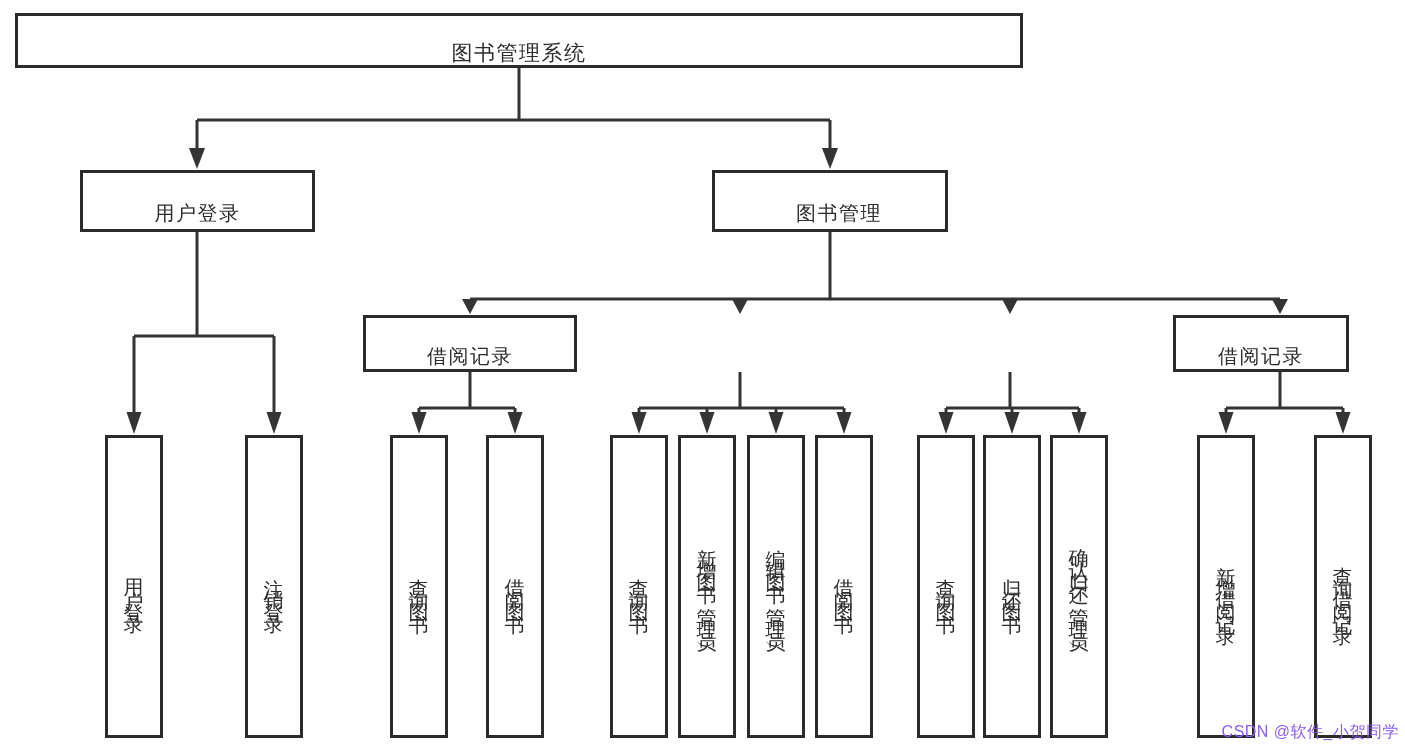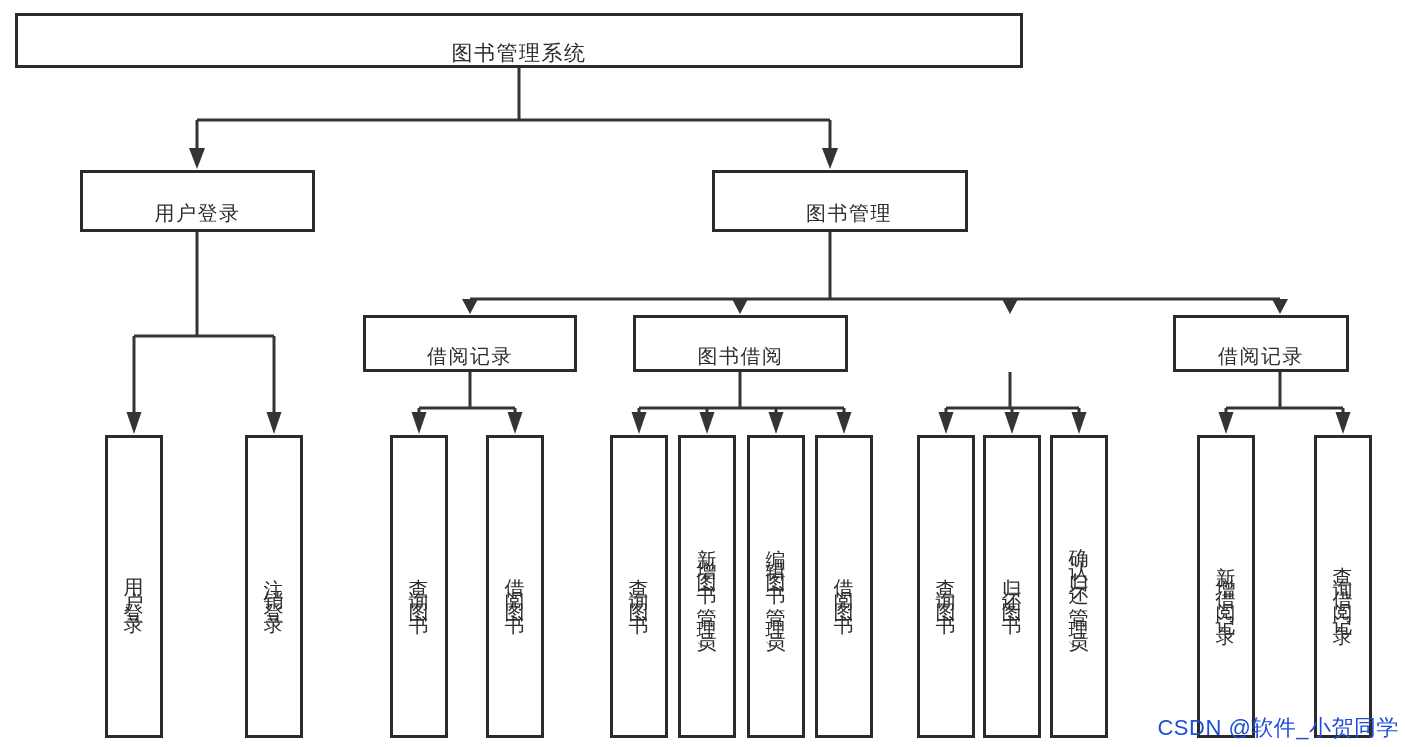--- a/index.html
+++ b/index.html
@@ -53,22 +53,22 @@
     text-orientation: mixed;
     font-size: 20px;
     letter-spacing: 12px;
     line-height: 1;
     white-space: nowrap;
   }
   .watermark {
     position: absolute;
     right: 6px;
     bottom: 4px;
-    font-size: 22px;
-    color: #1d4ed8;
+    font-size: 16px;
+    color: #8b5cf6;
     letter-spacing: 0.5px;
     white-space: nowrap;
     z-index: 5;
   }
 </style>
 </head>
 <body>
 
 <div id="canvas">
 
@@ -115,29 +115,26 @@
     </g>
   </svg>
 
   <div class="node root-node">
     <span class="h-label">图书管理系统</span>
   </div>
 
   <div class="node" style="left:80px; top:170px; width:235px; height:62px;">
     <span class="h-label">用户登录</span>
   </div>
-  <div class="node" style="left:712px; top:170px; width:256px; height:62px;padding-left:18px;">
+  <div class="node" style="left:712px; top:170px; width:236px; height:62px;padding-left:18px;">
     <span class="h-label">图书管理</span>
   </div>
 
   <div class="node" style="left:363px; top:315px; width:214px; height:57px;">
     <span class="h-label">借阅记录</span>
-  </div>
-  <div class="node" style="left:633px; top:315px; width:215px; height:57px;">
-    <span class="h-label">图书借阅</span>
   </div>
   <div class="node" style="left:1173px; top:315px; width:176px; height:57px;">
     <span class="h-label">借阅记录</span>
   </div>
 
   <div class="node leaf" style="left:105px;">
     <span class="v-label">用户登录</span>
   </div>
   <div class="node leaf" style="left:245px;">
     <span class="v-label">注销登录</span>

